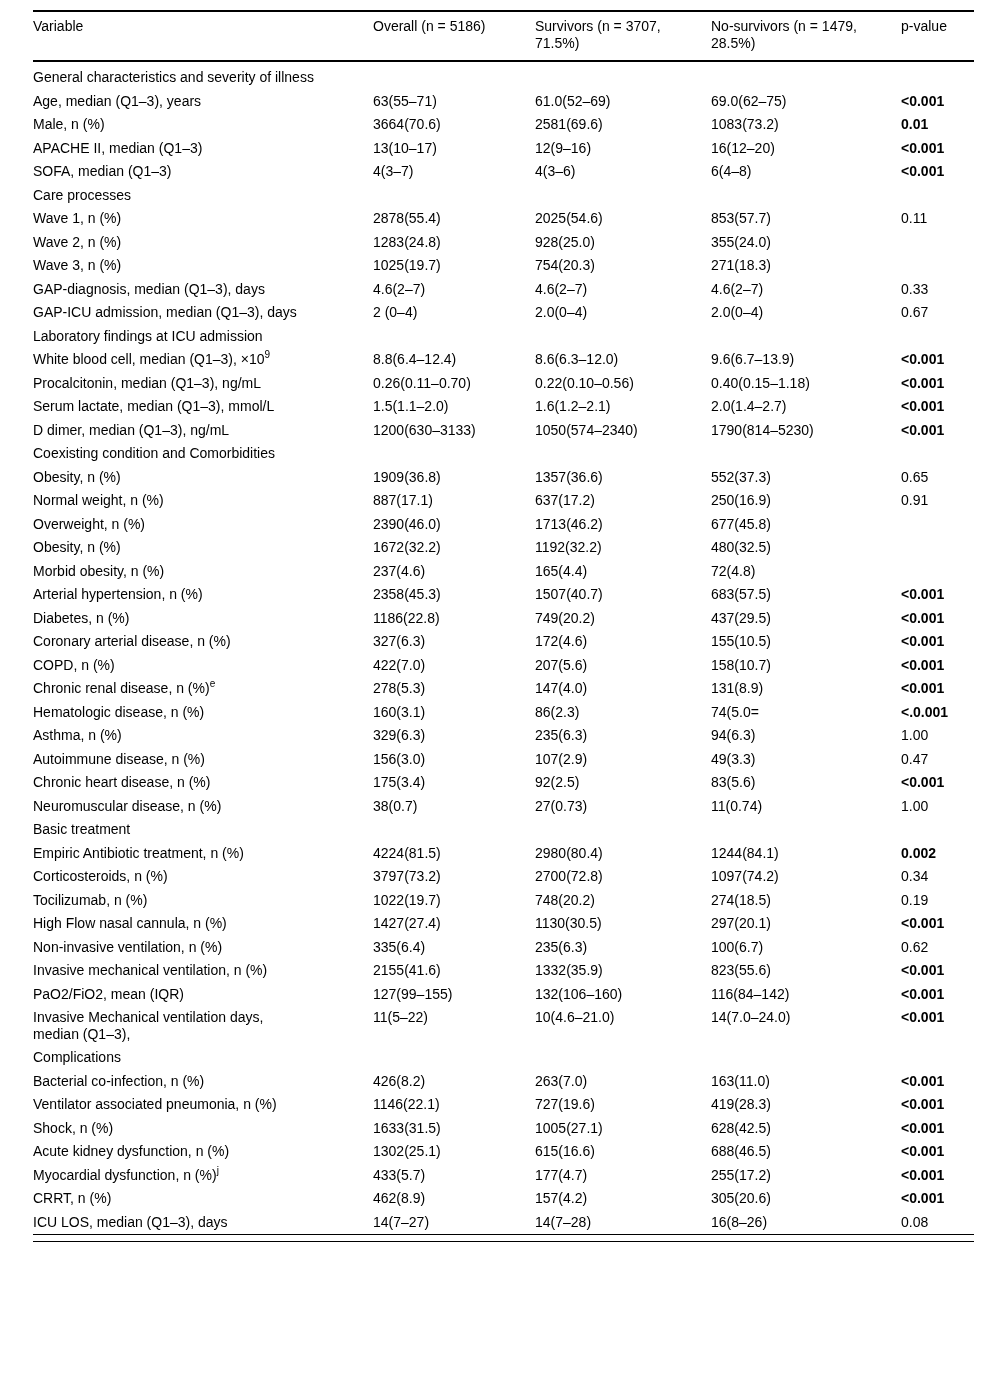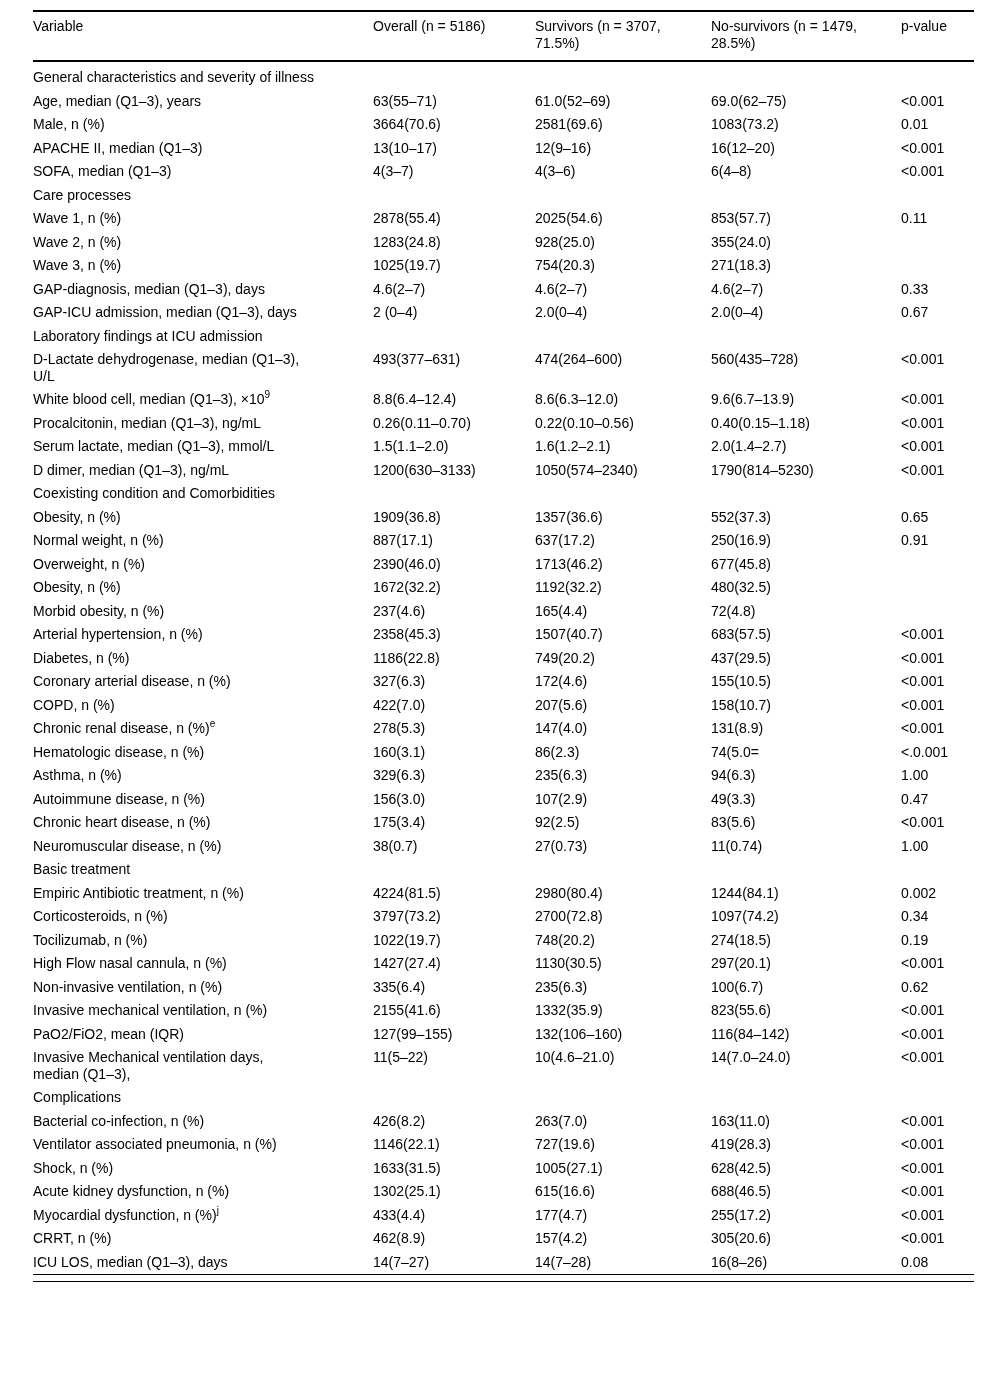--- a/index.html
+++ b/index.html
@@ -40,21 +40,21 @@
     border-bottom: 2px solid #000;
   }
   tbody td {
     vertical-align: top;
     text-align: left;
     padding: 3.5px 10px 3.5px 0;
     overflow: hidden;
   }
   tbody tr:first-child td { padding-top: 7px; }
   td.var-cell, td.section-cell { white-space: pre-line; margin-left: 24px; }
-  td.p-cell.bold { font-weight: normal; }
+  td.p-cell.bold { font-weight: bold; }
   sup {
     font-size: 10px;
     line-height: 0;
     vertical-align: super;
   }
   .bottom-rule {
     border-top: 1px solid #000;
     margin-top: 6px;
     height: 0;
   }
@@ -147,28 +147,20 @@
           <td class="var-cell">GAP-ICU admission, median (Q1–3), days</td>
           <td>2 (0–4)</td>
           <td>2.0(0–4)</td>
           <td>2.0(0–4)</td>
           <td class="p-cell">0.67</td>
         </tr>
         <tr>
           <td colspan="5" class="section-cell">Laboratory findings at ICU admission</td>
         </tr>
         <tr>
-          <td class="var-cell">D-Lactate dehydrogenase, median (Q1–3),
-U/L</td>
-          <td>493(377–631)</td>
-          <td>474(264–600)</td>
-          <td>560(435–728)</td>
-          <td class="p-cell bold">&lt;0.001</td>
-        </tr>
-        <tr>
           <td class="var-cell">White blood cell, median (Q1–3), ×10<sup>9</sup></td>
           <td>8.8(6.4–12.4)</td>
           <td>8.6(6.3–12.0)</td>
           <td>9.6(6.7–13.9)</td>
           <td class="p-cell bold">&lt;0.001</td>
         </tr>
         <tr>
           <td class="var-cell">Procalcitonin, median (Q1–3), ng/mL</td>
           <td>0.26(0.11–0.70)</td>
           <td>0.22(0.10–0.56)</td>
@@ -383,21 +375,21 @@
         </tr>
         <tr>
           <td class="var-cell">Acute kidney dysfunction, n (%)</td>
           <td>1302(25.1)</td>
           <td>615(16.6)</td>
           <td>688(46.5)</td>
           <td class="p-cell bold">&lt;0.001</td>
         </tr>
         <tr>
           <td class="var-cell">Myocardial dysfunction, n (%)<sup>j</sup></td>
-          <td>433(4.4)</td>
+          <td>433(5.7)</td>
           <td>177(4.7)</td>
           <td>255(17.2)</td>
           <td class="p-cell bold">&lt;0.001</td>
         </tr>
         <tr>
           <td class="var-cell">CRRT, n (%)</td>
           <td>462(8.9)</td>
           <td>157(4.2)</td>
           <td>305(20.6)</td>
           <td class="p-cell bold">&lt;0.001</td>

